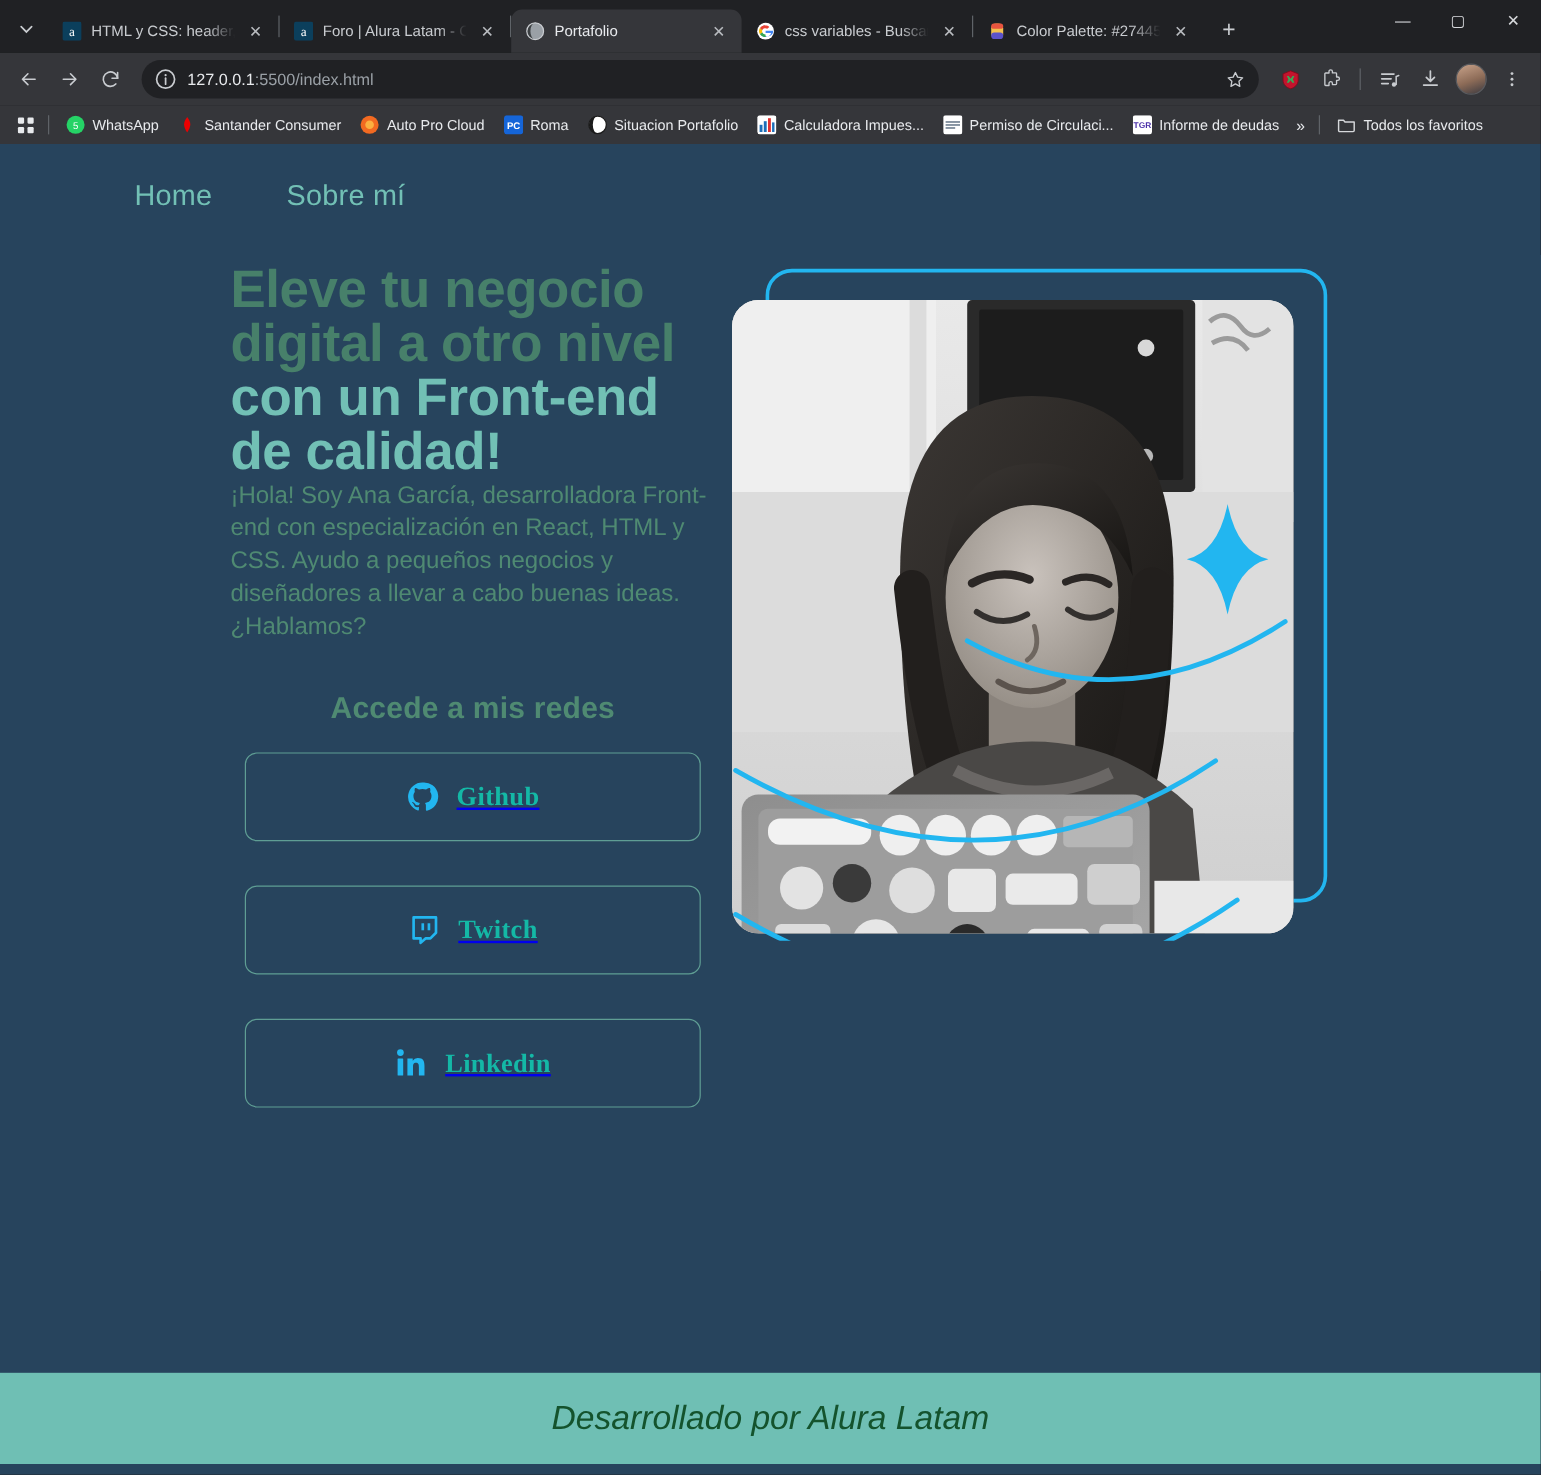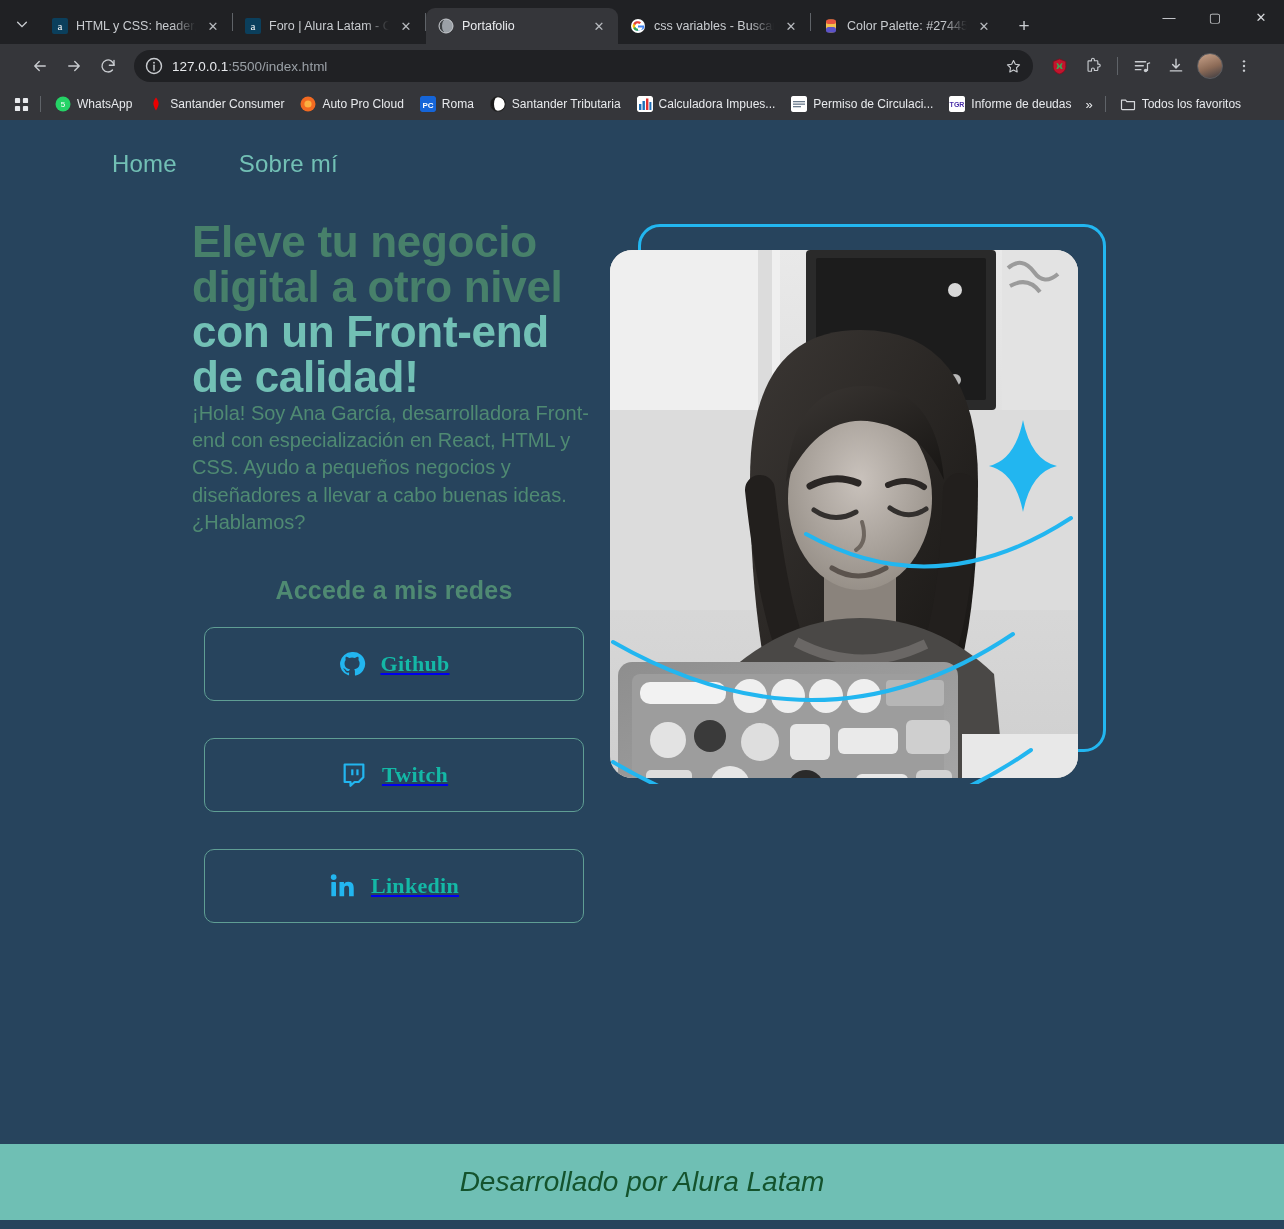--- a/index.html
+++ b/index.html
@@ -51,21 +51,21 @@
     color: #c9ccd0; font-size: 19px; flex: 0 0 34px;
   }
   .wincontrols { display: flex; align-items: flex-start; margin-left: auto; flex: 0 0 auto; height: 44px; }
   .wc {
     width: 46px; height: 34px; display: flex; align-items: center;
     justify-content: center; color: #d6d8db; font-size: 13px;
   }
 
   .toolbar {
     height: 44px; background: #35363a; display: flex; align-items: center;
-    padding: 0 24px; gap: 2px; flex: 0 0 44px;
+    padding: 0 8px; gap: 2px; flex: 0 0 44px;
   }
   .tbtn {
     width: 32px; height: 32px; border-radius: 50%;
     display: flex; align-items: center; justify-content: center;
     color: #c9ccd0; flex: 0 0 32px;
   }
   .omnibox {
     flex: 1 1 auto; height: 32px; background: #202124; border-radius: 16px;
     display: flex; align-items: center; padding: 0 6px 0 10px;
     margin: 0 8px; min-width: 0;
@@ -353,21 +353,21 @@
       </svg>
       <span>Roma</span>
     </div>
 
     <div class="bm">
       <svg class="bmico" viewBox="0 0 16 16">
         <circle cx="8" cy="8" r="7.3" fill="#fff"></circle>
         <path d="M8 .7a7.3 7.3 0 0 0 0 14.6A4 7.3 0 0 1 8 .7z" fill="#1b1b1b"></path>
         <circle cx="8" cy="8" r="7.3" fill="none" stroke="#1b1b1b" stroke-width="1.1"></circle>
       </svg>
-      <span>Santander Tributaria</span>
+      <span>Situacion Portafolio</span>
     </div>
 
     <div class="bm">
       <svg class="bmico" viewBox="0 0 16 16">
         <rect width="16" height="16" rx="2" fill="#ffffff"></rect>
         <rect x="2" y="8" width="2.4" height="6" fill="#1d6fb8"></rect>
         <rect x="5.5" y="5" width="2.4" height="9" fill="#1d6fb8"></rect>
         <rect x="9" y="2.5" width="2.4" height="11.5" fill="#e03131"></rect>
         <rect x="12.4" y="6" width="2" height="8" fill="#1d6fb8"></rect>
       </svg>

